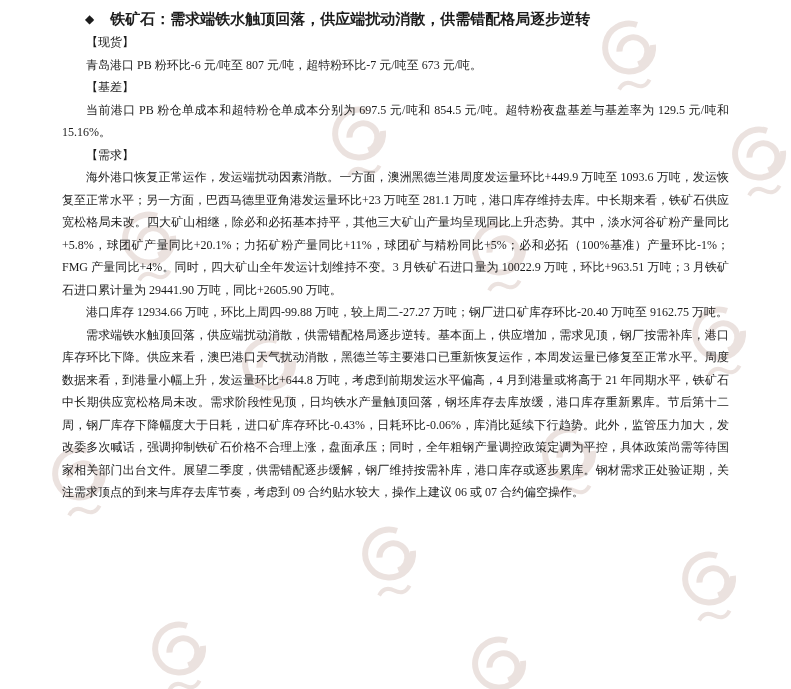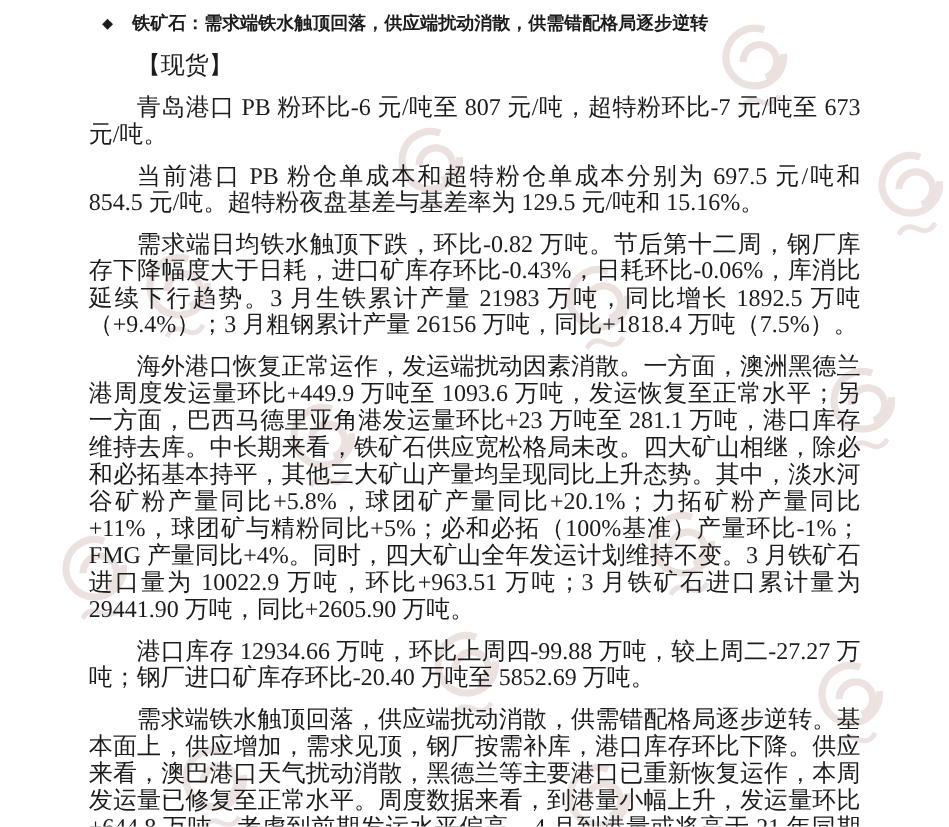--- a/index.html
+++ b/index.html
@@ -19,22 +19,22 @@
   .title-line{
     padding-left:23px;
     font-size:15px;font-weight:bold;
     line-height:23px;
     white-space:nowrap;
   }
   .title-line .bullet{
     display:inline-block;margin-right:16px;font-size:12px;vertical-align:1px;
   }
   .section p{
-    margin:12px;
-    font-size:20px;
+    margin:0;
+    font-size:12px;
     line-height:22.5px;
     text-align:justify;
   }
   .sec-header{text-indent:2em;}
   .para{text-indent:2em;}
 </style>
 </head>
 <body>
 
 <div class="page">
@@ -95,33 +95,34 @@
     <div class="title-line">
       <span class="bullet">◆</span><span class="title-text">铁矿石：需求端铁水触顶回落，供应端扰动消散，供需错配格局逐步逆转</span>
     </div>
 
     <div class="section">
       <p class="sec-header">【现货】</p>
       <p class="para">青岛港口 PB 粉环比-6 元/吨至 807 元/吨，超特粉环比-7 元/吨至 673 元/吨。</p>
     </div>
 
     <div class="section">
+      <p class="sec-header">【基差】</p>
       <p class="para">当前港口 PB 粉仓单成本和超特粉仓单成本分别为 697.5 元/吨和 854.5 元/吨。超特粉夜盘基差与基差率为 129.5 元/吨和 15.16%。</p>
     </div>
 
     <div class="section">
-      <p class="para">需求端日均铁水触顶下跌，环比-0.82 万吨。节后第十二周，钢厂库存下降幅度大于日耗，进口矿库存环比-0.43%，日耗环比-0.06%，库消比延续下行趋势。3 月生铁累计产量 21983 万吨，同比增长 1892.5 万吨（+9.4%）；3 月粗钢累计产量 26156 万吨，同比+1818.4 万吨（7.5%）。</p>
+      <p class="sec-header">【需求】</p>
     </div>
 
     <div class="section">
       <p class="para">海外港口恢复正常运作，发运端扰动因素消散。一方面，澳洲黑德兰港周度发运量环比+449.9 万吨至 1093.6 万吨，发运恢复至正常水平；另一方面，巴西马德里亚角港发运量环比+23 万吨至 281.1 万吨，港口库存维持去库。中长期来看，铁矿石供应宽松格局未改。四大矿山相继，除必和必拓基本持平，其他三大矿山产量均呈现同比上升态势。其中，淡水河谷矿粉产量同比+5.8%，球团矿产量同比+20.1%；力拓矿粉产量同比+11%，球团矿与精粉同比+5%；必和必拓（100%基准）产量环比-1%；FMG 产量同比+4%。同时，四大矿山全年发运计划维持不变。3 月铁矿石进口量为 10022.9 万吨，环比+963.51 万吨；3 月铁矿石进口累计量为 29441.90 万吨，同比+2605.90 万吨。</p>
     </div>
 
     <div class="section">
-      <p class="para">港口库存 12934.66 万吨，环比上周四-99.88 万吨，较上周二-27.27 万吨；钢厂进口矿库存环比-20.40 万吨至 5852.69 万吨。</p>
+      <p class="para">港口库存 12934.66 万吨，环比上周四-99.88 万吨，较上周二-27.27 万吨；钢厂进口矿库存环比-20.40 万吨至 9162.75 万吨。</p>
     </div>
 
     <div class="section">
       <p class="para">需求端铁水触顶回落，供应端扰动消散，供需错配格局逐步逆转。基本面上，供应增加，需求见顶，钢厂按需补库，港口库存环比下降。供应来看，澳巴港口天气扰动消散，黑德兰等主要港口已重新恢复运作，本周发运量已修复至正常水平。周度数据来看，到港量小幅上升，发运量环比+644.8 万吨，考虑到前期发运水平偏高，4 月到港量或将高于 21 年同期水平，铁矿石中长期供应宽松格局未改。需求阶段性见顶，日均铁水产量触顶回落，钢坯库存去库放缓，港口库存重新累库。节后第十二周，钢厂库存下降幅度大于日耗，进口矿库存环比-0.43%，日耗环比-0.06%，库消比延续下行趋势。此外，监管压力加大，发改委多次喊话，强调抑制铁矿石价格不合理上涨，盘面承压；同时，全年粗钢产量调控政策定调为平控，具体政策尚需等待国家相关部门出台文件。展望二季度，供需错配逐步缓解，钢厂维持按需补库，港口库存或逐步累库。钢材需求正处验证期，关注需求顶点的到来与库存去库节奏，考虑到 09 合约贴水较大，操作上建议 06 或 07 合约偏空操作。</p>
     </div>
 
   </div>
 </div>
 
 </body></html>

